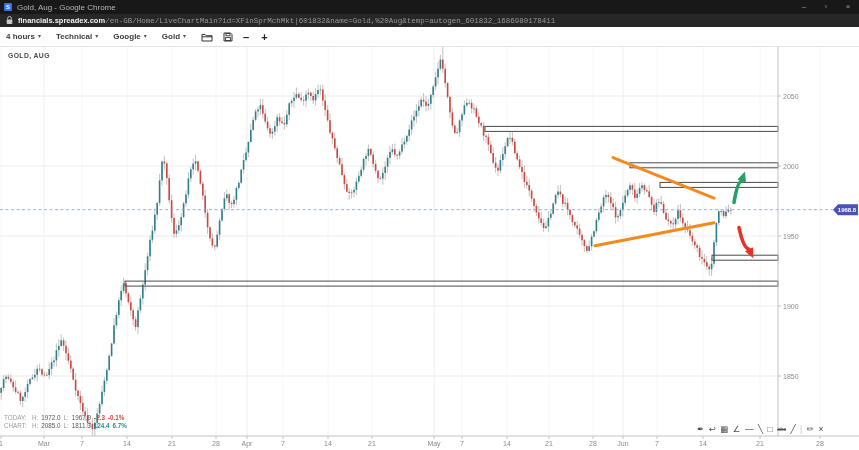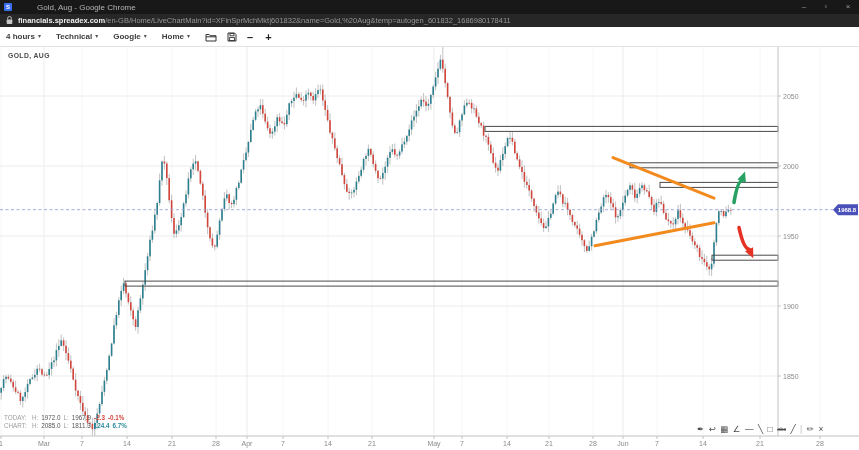--- a/index.html
+++ b/index.html
@@ -2,33 +2,33 @@
 <html><head>
 <meta charset="utf-8">
 <style>
   * { margin:0; padding:0; box-sizing:border-box; }
   html,body { width:859px; height:450px; overflow:hidden; background:#fff;
               font-family:"Liberation Sans", sans-serif; }
   #stage { position:relative; width:859px; height:450px; background:#fff; }
 
   
   .titlebar { position:absolute; left:0; top:0; width:859px; height:14px;
-              background:#181818; display:flex; align-items:center;gap:20px; }
+              background:#181818; display:flex; align-items:center; }
   .favicon { width:8px; height:8px; background:#3a6ff0; border-radius:1px; margin:0 5px 0 4px;
              color:#fff; font-size:6px; font-weight:bold; line-height:8px; text-align:center; }
   .wtitle { color:#b5b5b5; font-size:8px; flex:1 1 auto; white-space:nowrap; }
   .wbtns { display:flex; align-items:center; }
   .wbtn { width:22px; text-align:center; color:#9e9e9e; font-size:8px; line-height:14px; cursor:default; }
 
   .urlbar { position:absolute; left:0; top:14px; width:859px; height:13px;
             background:#272727; display:flex; align-items:center; }
   .lock { margin:0 5px 0 6px; display:flex; align-items:center; }
   .urltext { font-size:7.5px; white-space:nowrap; overflow:hidden; }
   .urldomain { color:#efefef; font-weight:bold;margin-top:28px; }
-  .urlpath { color:#969696; }
+  .urlpath { color:#969696;font-family:Liberation Mono, monospace; }
 
   .toolbar { position:absolute; left:0; top:27px; width:859px; height:20px; background:#ffffff;
              border-bottom:1px solid #e3e3e3; display:flex; align-items:center; padding-left:6px; }
   .dd { display:flex; margin-right:15px; cursor:pointer; }
   .dd .lbl { font-size:8px; font-weight:bold; color:#3c3c3c; }
   .dd .caret { font-size:6px; color:#555; margin-left:3px; }
   .tbicon { margin-right:10px; display:flex; align-items:center; cursor:pointer; }
   .zoomglyph { font-size:11px; font-weight:bold; color:#222; margin-right:12px; cursor:pointer; }
 
   
@@ -81,21 +81,21 @@
     </span>
     <span class="dd">
       <span class="lbl">Technical</span>
       <span class="caret">▾</span>
     </span>
     <span class="dd">
       <span class="lbl">Google</span>
       <span class="caret">▾</span>
     </span>
     <span class="dd">
-      <span class="lbl">Home</span>
+      <span class="lbl">Gold</span>
       <span class="caret">▾</span>
     </span>
     <span class="tbicon">
       <svg width="12" height="10" viewBox="0 0 12 10">
         <path d="M1 2.5 h3.2 l1 1.2 H11 V9 H1 Z" fill="none" stroke="#333" stroke-width="1"></path>
         <path d="M1 4.8 h10" stroke="#333" stroke-width="1"></path>
       </svg>
     </span>
     <span class="tbicon">
       <svg width="10" height="10" viewBox="0 0 10 10">

